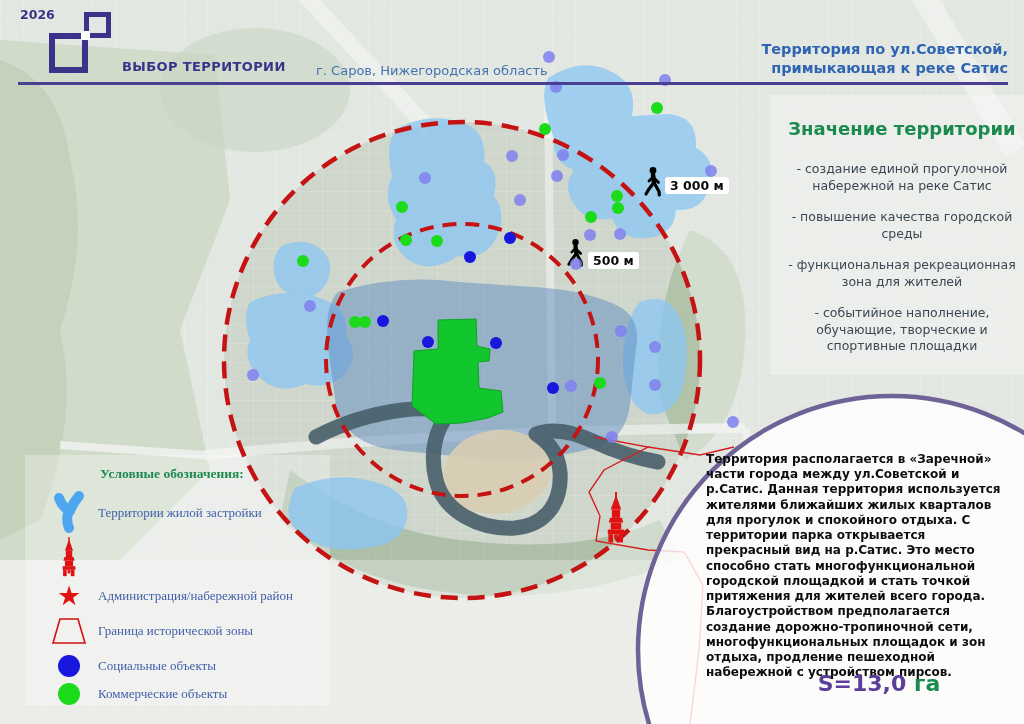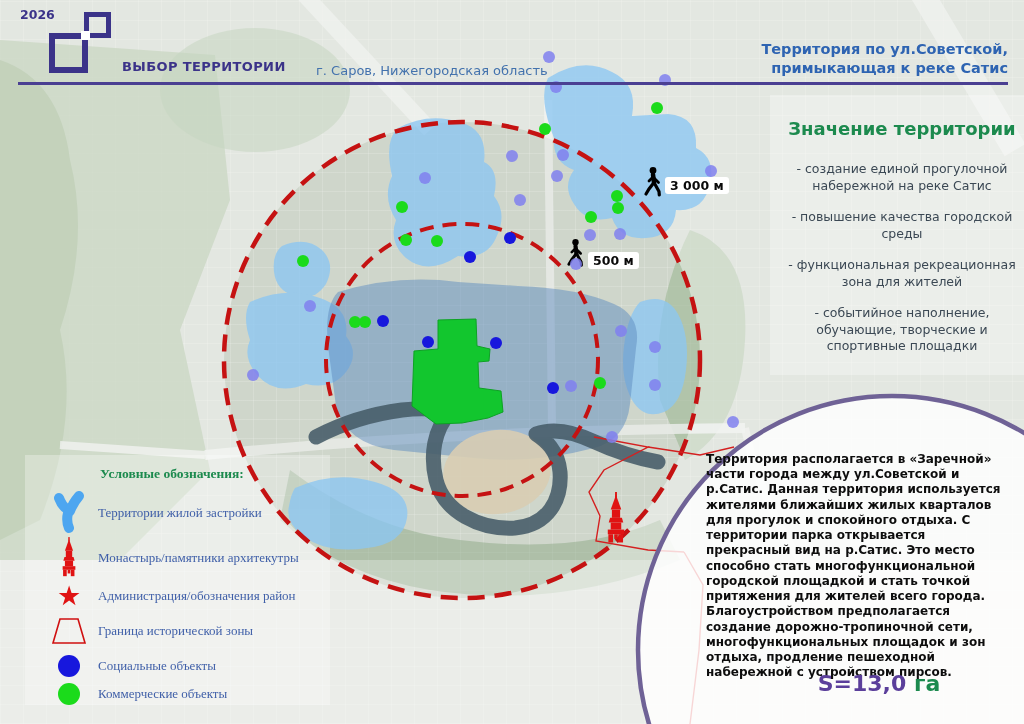--- a/index.html
+++ b/index.html
@@ -219,28 +219,27 @@
         </span>
       <span class="llab">Территории жилой застройки</span>
     </div>
 
     <div class="lrow" style="height:44px;">
       <span class="lic">
         <svg width="20" height="42" viewBox="0 0 22 46">
             <use href="#sym-monastery"></use>
           </svg>
         </span>
-      <span class="llab">Монастырь/памятники архитекутры</span>
     </div>
 
     <div class="lrow" style="height:32px;">
       <span class="lic">
           <span class="star-glyph">★</span>
         </span>
-      <span class="llab">Администрация/обозначения район</span>
+      <span class="llab">Администрация/набережной район</span>
     </div>
 
     <div class="lrow" style="height:38px;">
       <span class="lic">
         <svg width="36" height="28">
             <polygon points="9,2 27,2 34,26 2,26" fill="none" stroke="#d01010" stroke-width="1.6"></polygon>
           </svg>
         </span>
       <span class="llab">Граница исторической зоны</span>
     </div>

